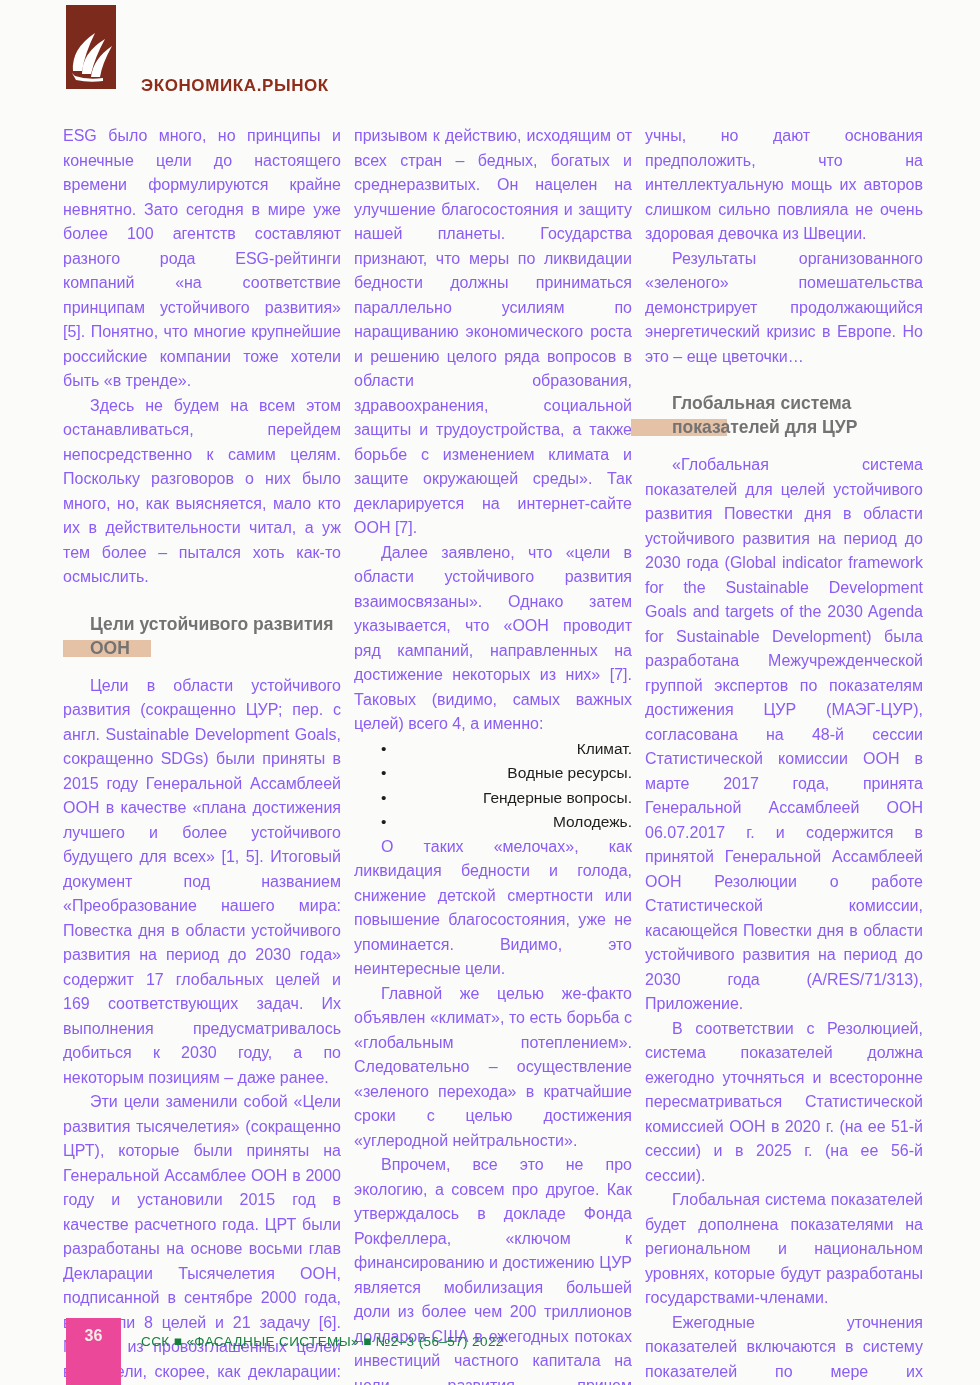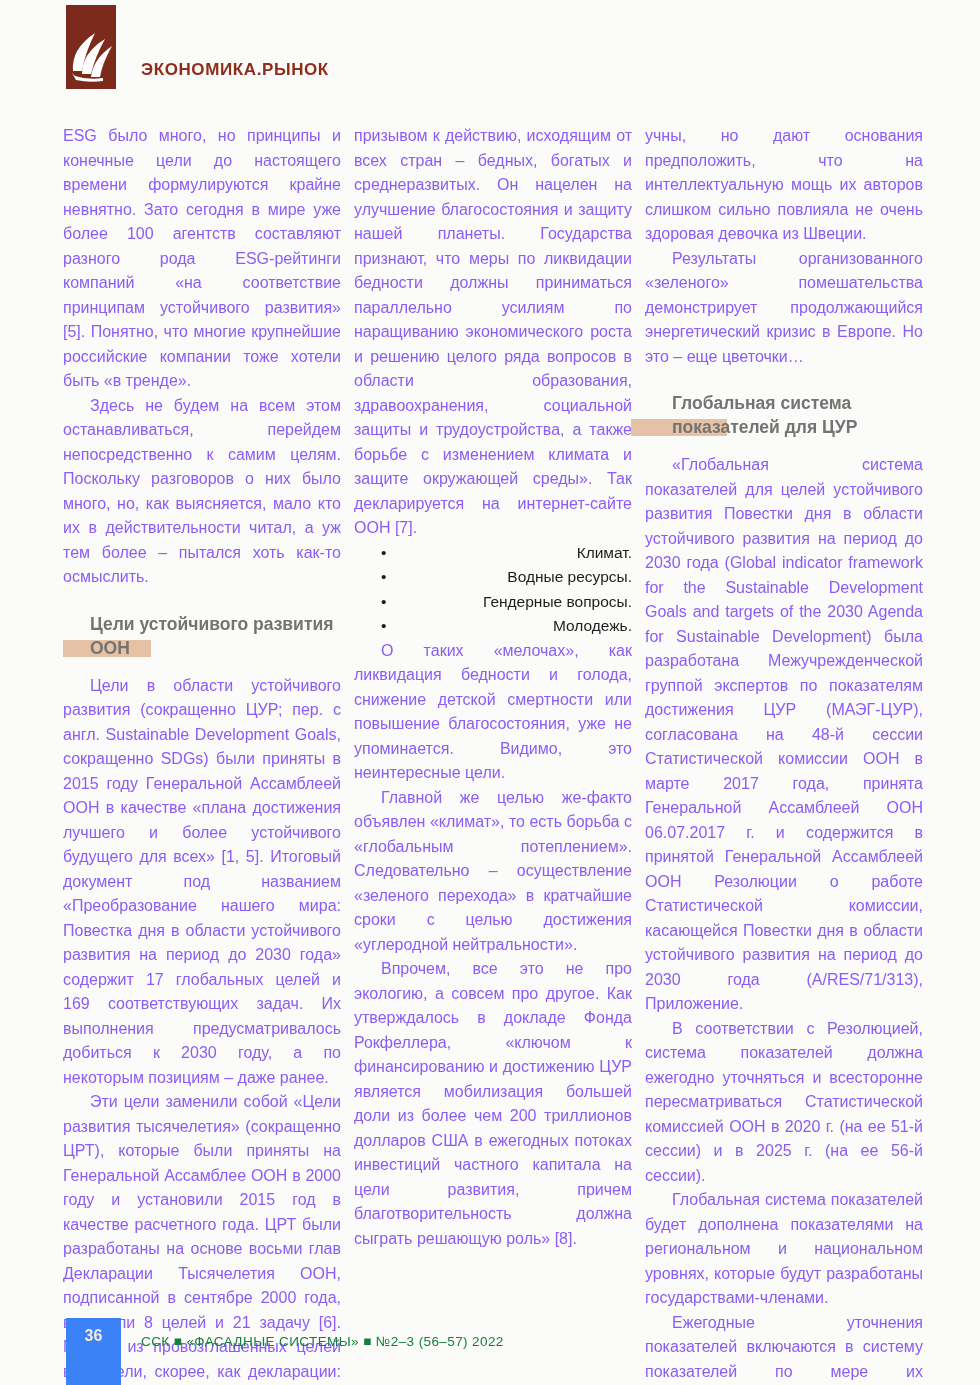--- a/index.html
+++ b/index.html
@@ -11,21 +11,21 @@
     position:relative;
     overflow:hidden;
   }
   
   .logo-box{
     position:absolute;left:66px;top:5px;width:50px;height:84px;
     background:#7c2a1b;
   }
   .logo-box svg{position:absolute;left:3px;top:22px;}
   .section-label{
-    position:absolute;left:141px;top:60px;
+    position:absolute;left:141px;top:76px;
     font-size:17px;font-weight:bold;letter-spacing:0.6px;
     color:#8f2d1b;
   }
   
   .columns{
     position:absolute;left:63px;top:124px;
     width:860px;
     display:flex;gap:13px;
   }
   .col{width:278px;}
@@ -61,21 +61,21 @@
     text-align:right;
   }
   ul.goal-list li:before{
     content:"•";
     position:absolute;left:27px;top:0;
     color:#1d1d1d;
   }
   
   .page-num-box{
     position:absolute;left:66px;top:1318px;width:55px;height:67px;
-    background:#3b82f6;
+    background:#ec4899;
     text-align:center;
   }
   .page-num-box span{
     display:inline-block;margin-top:9px;
     color:#f4ece6;font-size:16px;font-weight:bold;
   }
   .journal-line{
     position:absolute;left:141px;top:1334px;
     font-size:13.5px;letter-spacing:0.4px;
     color:#15803d;
@@ -104,20 +104,21 @@
       <span class="hline">Цели устойчивого развития</span><br>
       <span class="hline">ООН</span>
     </h3>
     <p>Цели в области устойчивого развития (сокращенно ЦУР; пер. с англ. Sustainable Development Goals, сокращенно SDGs) были приняты в 2015 году Генеральной Ассамблеей ООН в качестве «плана достижения лучшего и более устойчивого будущего для всех» [1, 5]. Итоговый документ под названием «Преобразование нашего мира: Повестка дня в области устойчивого развития на период до 2030 года» содержит 17 глобальных целей и 169 соответствующих задач. Их выполнения предусматривалось добиться к 2030 году, а по некоторым позициям – даже ранее.</p>
     <p>Эти цели заменили собой «Цели развития тысячелетия» (сокращенно ЦРТ), которые были приняты на Генеральной Ассамблее ООН в 2000 году и установили 2015 год в качестве расчетного года. ЦРТ были разработаны на основе восьми глав Декларации Тысячелетия ООН, подписанной в сентябре 2000 года, включали 8 целей и 21 задачу [6]. Многие из провозглашенных целей выглядели, скорее, как декларации: «ликвидировать абсолютную бедность и голод», «содействовать равноправию полов и расширению прав женщин», «сократить детскую смертность», «обеспечить экологическую устойчивость» и т. д.</p>
 
   </div>
 
   <div class="col">
     <p class="flush">призывом к действию, исходящим от всех стран – бедных, богатых и среднеразвитых. Он нацелен на улучшение благосостояния и защиту нашей планеты. Государства признают, что меры по ликвидации бедности должны приниматься параллельно усилиям по наращиванию экономического роста и решению целого ряда вопросов в области образования, здравоохранения, социальной защиты и трудоустройства, а также борьбе с изменением климата и защите окружающей среды». Так декларируется на интернет-сайте ООН [7].</p>
+    <p>Далее заявлено, что «цели в области устойчивого развития взаимосвязаны». Однако затем указывается, что «ООН проводит ряд кампаний, направленных на достижение некоторых из них» [7]. Таковых (видимо, самых важных целей) всего 4, а именно:</p>
     <ul class="goal-list">
       <li>Климат.</li>
       <li>Водные ресурсы.</li>
       <li>Гендерные вопросы.</li>
       <li>Молодежь.</li>
     </ul>
     <p>О таких «мелочах», как ликвидация бедности и голода, снижение детской смертности или повышение благосостояния, уже не упоминается. Видимо, это неинтересные цели.</p>
     <p>Главной же целью же-факто объявлен «климат», то есть борьба с «глобальным потеплением». Следовательно – осуществление «зеленого перехода» в кратчайшие сроки с целью достижения «углеродной нейтральности».</p>
     <p>Впрочем, все это не про экологию, а совсем про другое. Как утверждалось в докладе Фонда Рокфеллера, «ключом к финансированию и достижению ЦУР является мобилизация большей доли из более чем 200 триллионов долларов США в ежегодных потоках инвестиций частного капитала на цели развития, причем благотворительность должна сыграть решающую роль» [8].</p>
 

